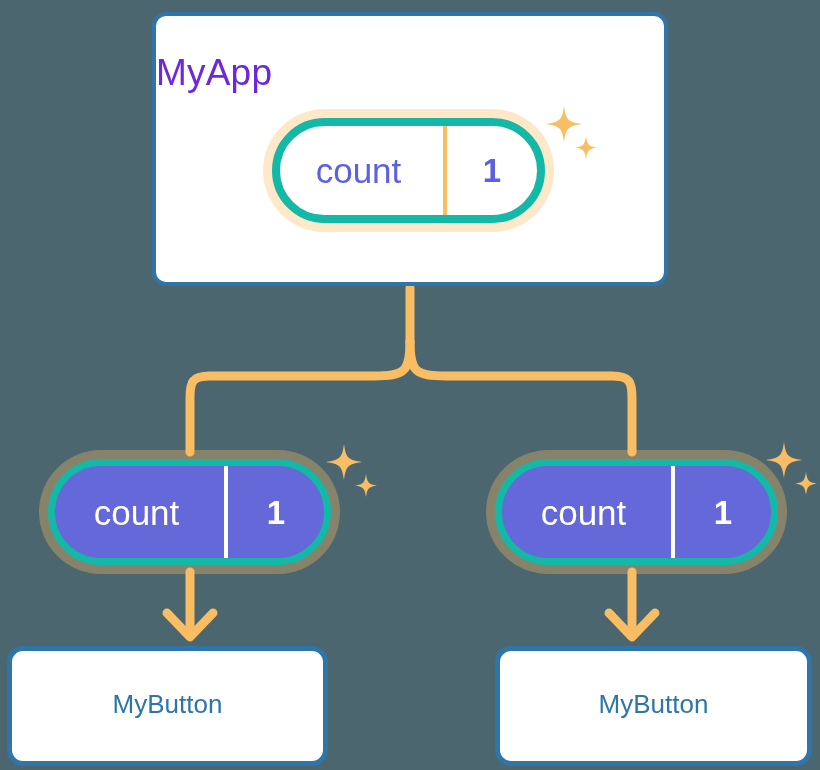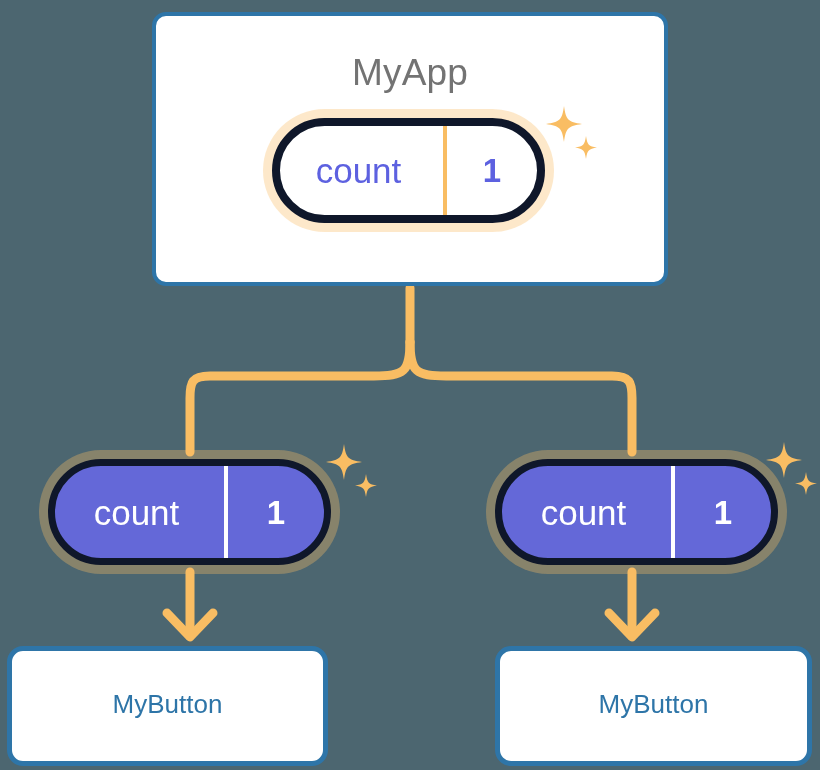--- a/index.html
+++ b/index.html
@@ -44,22 +44,21 @@
     top: 12px;
     width: 516px;
     height: 274px;
     border-width: 4px;
   }
   .card-title {
     position: absolute;
     left: 0;
     right: 0;
     top: 38px;
-    text-align: center;
-    color: #737373;
+    color: #6d28d9;
     font-size: 37px;
     font-weight: 400;
     letter-spacing: 0.2px;
     line-height: 1;
   }
   .card-button {
     height: 120px;
     border-radius: 16px;
   }
   .card-button-left {
@@ -84,21 +83,21 @@
     line-height: 1;
   }
 
   
   .pill {
     position: absolute;
     box-sizing: border-box;
     display: flex;
     align-items: stretch;
     border-radius: 999px;
-    border: 8px solid #0f172a;
+    border: 8px solid #14b8a6;
     box-shadow: 0 0 0 9px rgba(249, 189, 99, 0.34);
     overflow: hidden;
     justify-content: space-between;
   }
   .pill-key, .pill-val {
     display: flex;
     align-items: center;
     justify-content: center;
     line-height: 1;
   }

